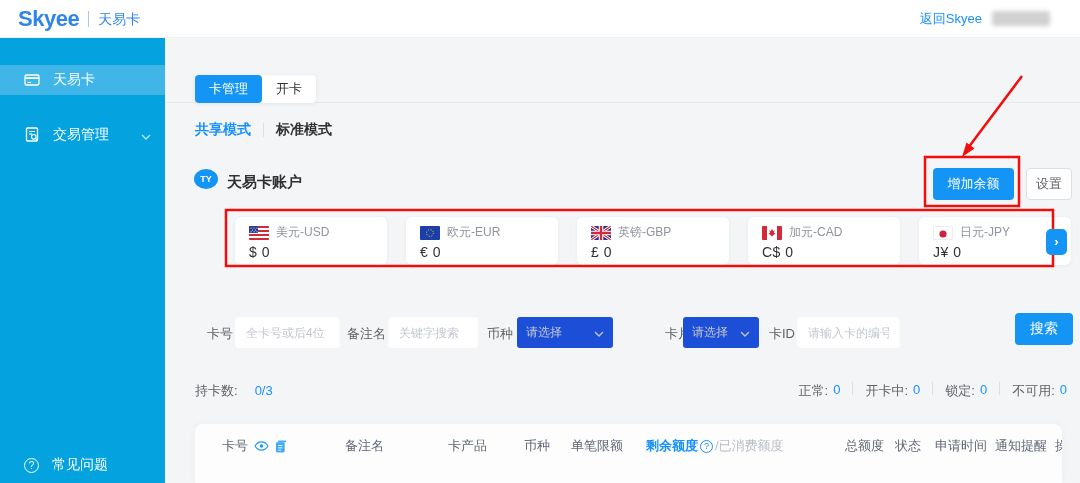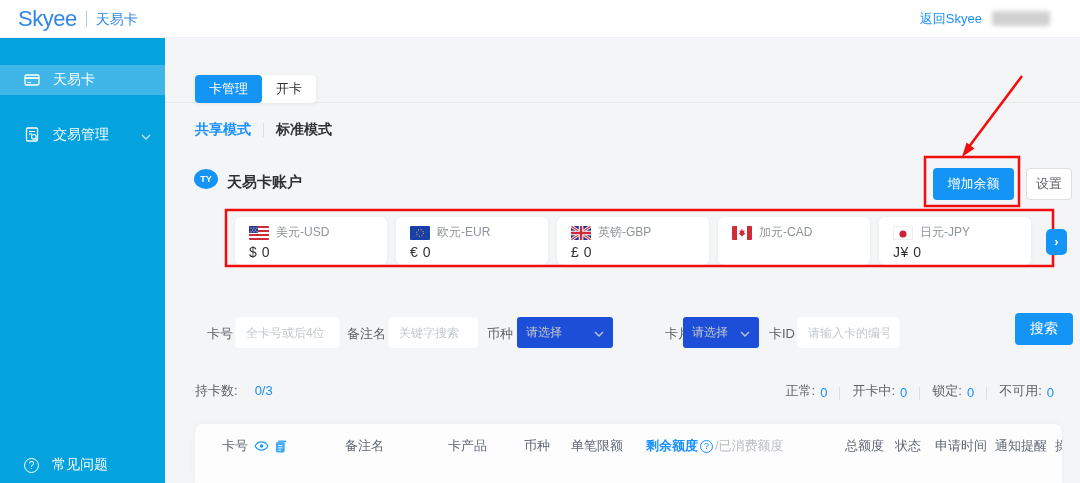--- a/index.html
+++ b/index.html
@@ -3,21 +3,21 @@
 <meta charset="utf-8">
 <style>
   * { margin:0; padding:0; box-sizing:border-box; }
   html,body { width:1080px; height:483px; }
   body { font-family:"Liberation Sans","DejaVu Sans",sans-serif; font-size:13px; color:#303133; }
   #app { position:relative; width:1080px; height:483px; background:#f4f5f7; overflow:hidden; }
 
   
   .topbar { position:absolute; top:0; left:0; width:1080px; height:38px; background:#fff;
             border-bottom:1px solid #eef0f4; display:flex; align-items:center; padding:0 30px 0 18px; z-index:5;}
-  .logo { font-size:22px; font-weight:400; color:#2f86e8; letter-spacing:-0.5px; }
+  .logo { font-size:22px; font-weight:700; color:#2f86e8; letter-spacing:-0.5px; }
   .logo-suffix { font-size:14px; color:#2f86e8; margin-left:9px; padding-left:9px; border-left:1px solid #aac8f0; line-height:16px; }
   .topbar-right { margin-left:auto; display:flex; align-items:center; gap:10px; }
   .back-link { color:#1890ff; font-size:13px; cursor:pointer; text-decoration:none; }
   .redacted { width:58px; height:15px; background:#c9c9c9; border-radius:2px; filter:blur(2px); opacity:.85; }
 
   
   .sidebar { position:absolute; top:38px; left:0; width:165px; height:445px; background:#04a2de; z-index:4; }
   .side-item { display:flex; align-items:center; height:30px; padding:0 14px 0 24px; color:#fff; font-size:14px; cursor:pointer; }
   .side-item .s-icon { width:16px; height:16px; margin-right:13px; display:inline-flex; }
   .side-item.active { background:#40b6e8; }
@@ -45,21 +45,21 @@
               background:#1495f5; color:#fff; font-size:9px; font-weight:bold; display:flex; align-items:center; justify-content:center; }
   .acct-title { position:absolute; top:173px; left:227px; font-size:15px; font-weight:bold; color:#303133; }
 
   .btn { display:flex; align-items:center; justify-content:center; border-radius:4px; font-size:13px; cursor:pointer; }
   .btn-primary { background:#1495f5; color:#fff; border:none; }
   .btn-plain { background:#fff; color:#606266; border:1px solid #dcdfe6; }
   .add-balance { position:absolute; top:168px; left:933px; width:81px; height:32px; z-index:2; }
   .settings { position:absolute; top:168px; left:1026px; width:46px; height:32px; }
 
   
-  .cards { position:absolute; top:217px; left:235px; display:flex; gap:9px; }
+  .cards { position:absolute; top:217px; left:235px; display:flex; gap:19px; }
   .cur-card { width:152px; height:48px; background:#fff; border-radius:6px; box-shadow:0 1px 4px rgba(0,0,0,.05);
               padding:7px 0 0 14px; flex:none; }
   .cur-top { display:flex; align-items:center; gap:7px; }
   .cur-name { font-size:12px; color:#8e939c; }
   .cur-amt { font-size:14px; color:#303133; margin-top:3px; letter-spacing:.5px; }
   .flag { width:20px; height:14px; display:inline-flex; border-radius:1px; overflow:hidden; flex:none; }
   .next-btn { position:absolute; top:229px; left:1046px; width:21px; height:26px; background:#1495f5; border:none;
               border-radius:5px; color:#fff; font-size:13px; line-height:24px; text-align:center; cursor:pointer; z-index:60; font-weight:bold; }
 
   
@@ -68,21 +68,21 @@
             font-size:12px; color:#303133; padding:0 10px; font-family:inherit; }
   .finput::placeholder { color:#c3c7cf; }
   .fselect { position:absolute; top:317px; height:31px; background:#1d4ed8; border-radius:3px; display:flex;
              align-items:center; justify-content:space-between; padding:0 9px; cursor:pointer; }
   .fselect .ph { font-size:12px; color:#c3c7cf; }
   .search-btn { position:absolute; top:313px; left:1015px; width:58px; height:32px; font-size:14px; z-index:2; }
 
   
   .holding { position:absolute; top:382px; left:195px; font-size:13px; color:#606266; }
   .holding b { color:#1890ff; font-weight:normal; margin-left:17px; }
-  .stats { position:absolute; top:382px; right:26px; display:flex; align-items:flex-end; font-size:13px; }
+  .stats { position:absolute; top:382px; right:13px; display:flex; align-items:flex-start; font-size:13px; }
   .stat-label { color:#606266; }
   .stat-val { color:#1890ff; margin-left:5px; }
   .stat-sep { width:1px; height:13px; background:#dcdfe6; margin:0 12px; }
 
   
   .table-panel { position:absolute; top:424px; left:195px; width:867px; height:59px; background:#fdfdfe;
                  border-radius:8px 8px 0 0; box-shadow:0 0 8px rgba(0,0,0,.04); overflow:hidden; }
   .th { position:absolute; top:13px; font-size:13px; color:#5f6672; white-space:nowrap; }
   .th-cardno { display:flex; align-items:center; gap:6px; }
   .th .blue-b { color:#1890ff; font-weight:bold; }
@@ -224,20 +224,21 @@
         <span class="flag">
           <svg viewBox="0 0 20 14" width="20" height="14">
               <rect width="20" height="14" fill="#fff"></rect>
               <rect width="5" height="14" fill="#d02b3a"></rect>
               <rect x="15" width="5" height="14" fill="#d02b3a"></rect>
               <path d="M10 2.5 L11 5 L12.8 4.2 L11.8 6.8 L13.5 7.2 L10 10.5 L6.5 7.2 L8.2 6.8 L7.2 4.2 L9 5 Z" fill="#d02b3a"></path>
             </svg>
         </span>
         <span class="cur-name">加元-CAD</span>
       </div>
+      <div class="cur-amt">C$ 0</div>
     </div>
     <div class="cur-card">
       <div class="cur-top">
         <span class="flag" style="border:1px solid #eee;">
           <svg viewBox="0 0 20 14" width="20" height="14">
               <rect width="20" height="14" fill="#fff"></rect>
               <circle cx="10" cy="7" r="4" fill="#cb2438"></circle>
             </svg>
         </span>
         <span class="cur-name">日元-JPY</span>

